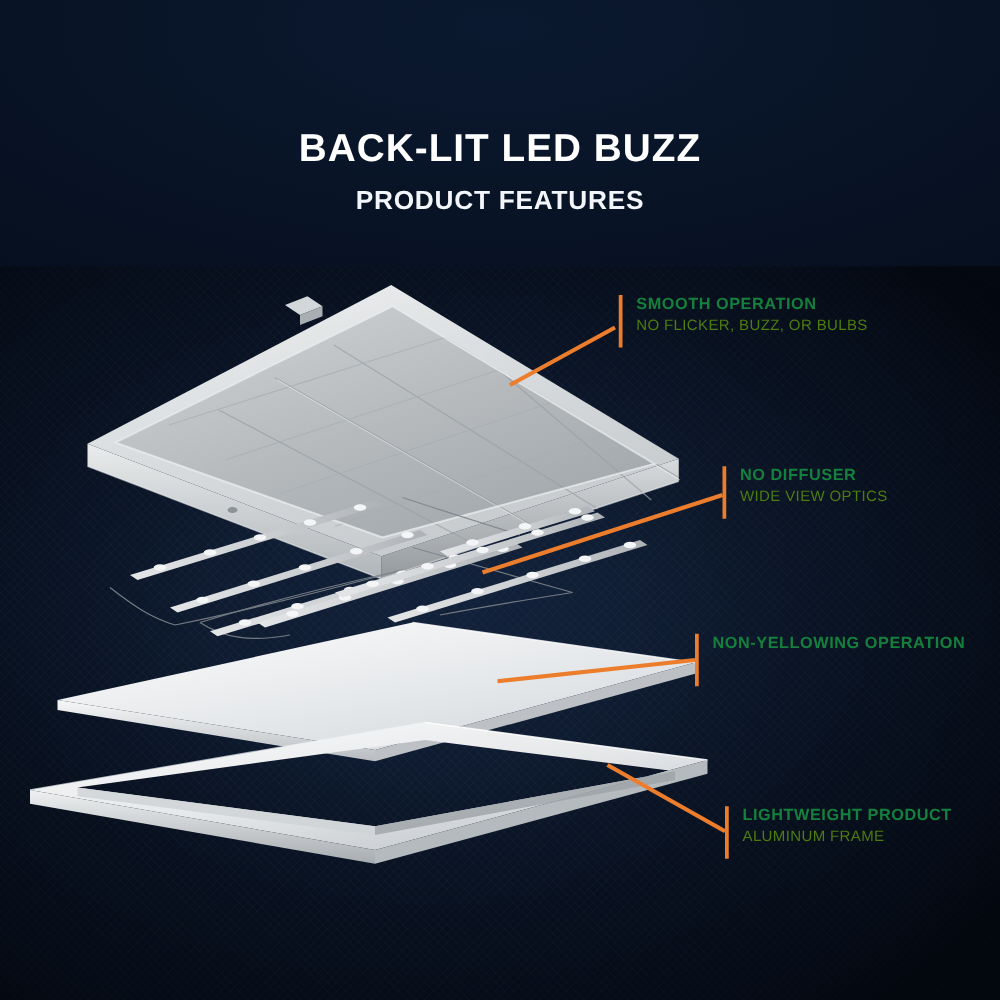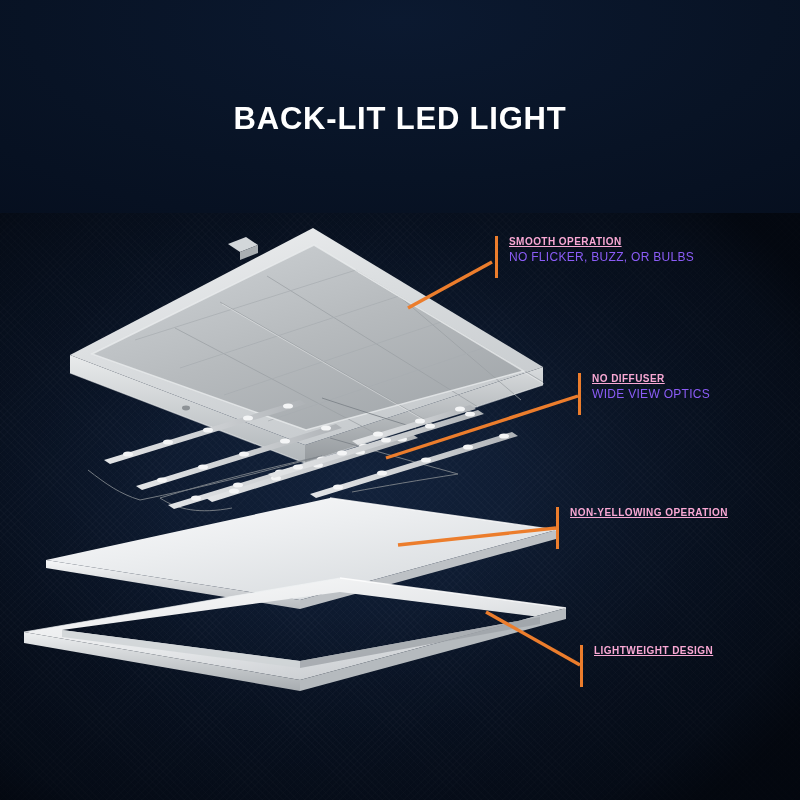--- a/index.html
+++ b/index.html
@@ -91,50 +91,50 @@
     width: 3px;
     background: #ec7d2c;
   }
   .callout .ctext {
     position: absolute;
     left: 14px;
     top: 0;
   }
   .c-head {
     margin: 0;
-    font-size: 10px;
+    font-size: 13px;
     font-weight: bold;
     letter-spacing: 0.45px;
-    color: #f9a8d4;
+    color: #15803d;
     white-space: nowrap;
     line-height: 1.15;
-    text-decoration: underline;
   }
   .c-sub {
     margin: 0;
     padding-top: 3px;
     font-size: 12px;
     font-weight: normal;
     letter-spacing: 0.3px;
-    color: #8b5cf6;
+    color: #4d7c0f;
     white-space: nowrap;
     line-height: 1.15;
   }
 </style>
 </head>
 <body>
 
 <div id="stage">
 
   <div class="bg-top"></div>
   <div class="bg-bottom"></div>
   <div class="bg-vignette"></div>
 
   <div class="header">
-    <h1 class="title">BACK-LIT LED LIGHT</h1>
+    <h1 class="title">BACK-LIT LED BUZZ</h1>
+    <h2 class="subtitle">PRODUCT FEATURES</h2>
   </div>
 
   <svg class="art" viewBox="0 0 800 800">
     <defs>
       <linearGradient id="gHousingTop" x1="0" y1="0" x2="0.6" y2="1">
         <stop offset="0%" stop-color="#f2f3f4"></stop>
         <stop offset="45%" stop-color="#dcdfe1"></stop>
         <stop offset="100%" stop-color="#c6cacd"></stop>
       </linearGradient>
       <linearGradient id="gHousingInner" x1="0.1" y1="0" x2="0.9" y2="1">
@@ -350,17 +350,18 @@
   <div class="callout" style="left:556px; top:507px;">
     <div class="tick" style="height:42px;"></div>
     <div class="ctext">
       <p class="c-head">NON-YELLOWING OPERATION</p>
     </div>
   </div>
 
   <div class="callout" style="left:580px; top:645px;">
     <div class="tick" style="height:42px;"></div>
     <div class="ctext">
-      <p class="c-head">LIGHTWEIGHT DESIGN</p>
+      <p class="c-head">LIGHTWEIGHT PRODUCT</p>
+      <p class="c-sub">ALUMINUM FRAME</p>
     </div>
   </div>
 
 </div>
 
 </body></html>

